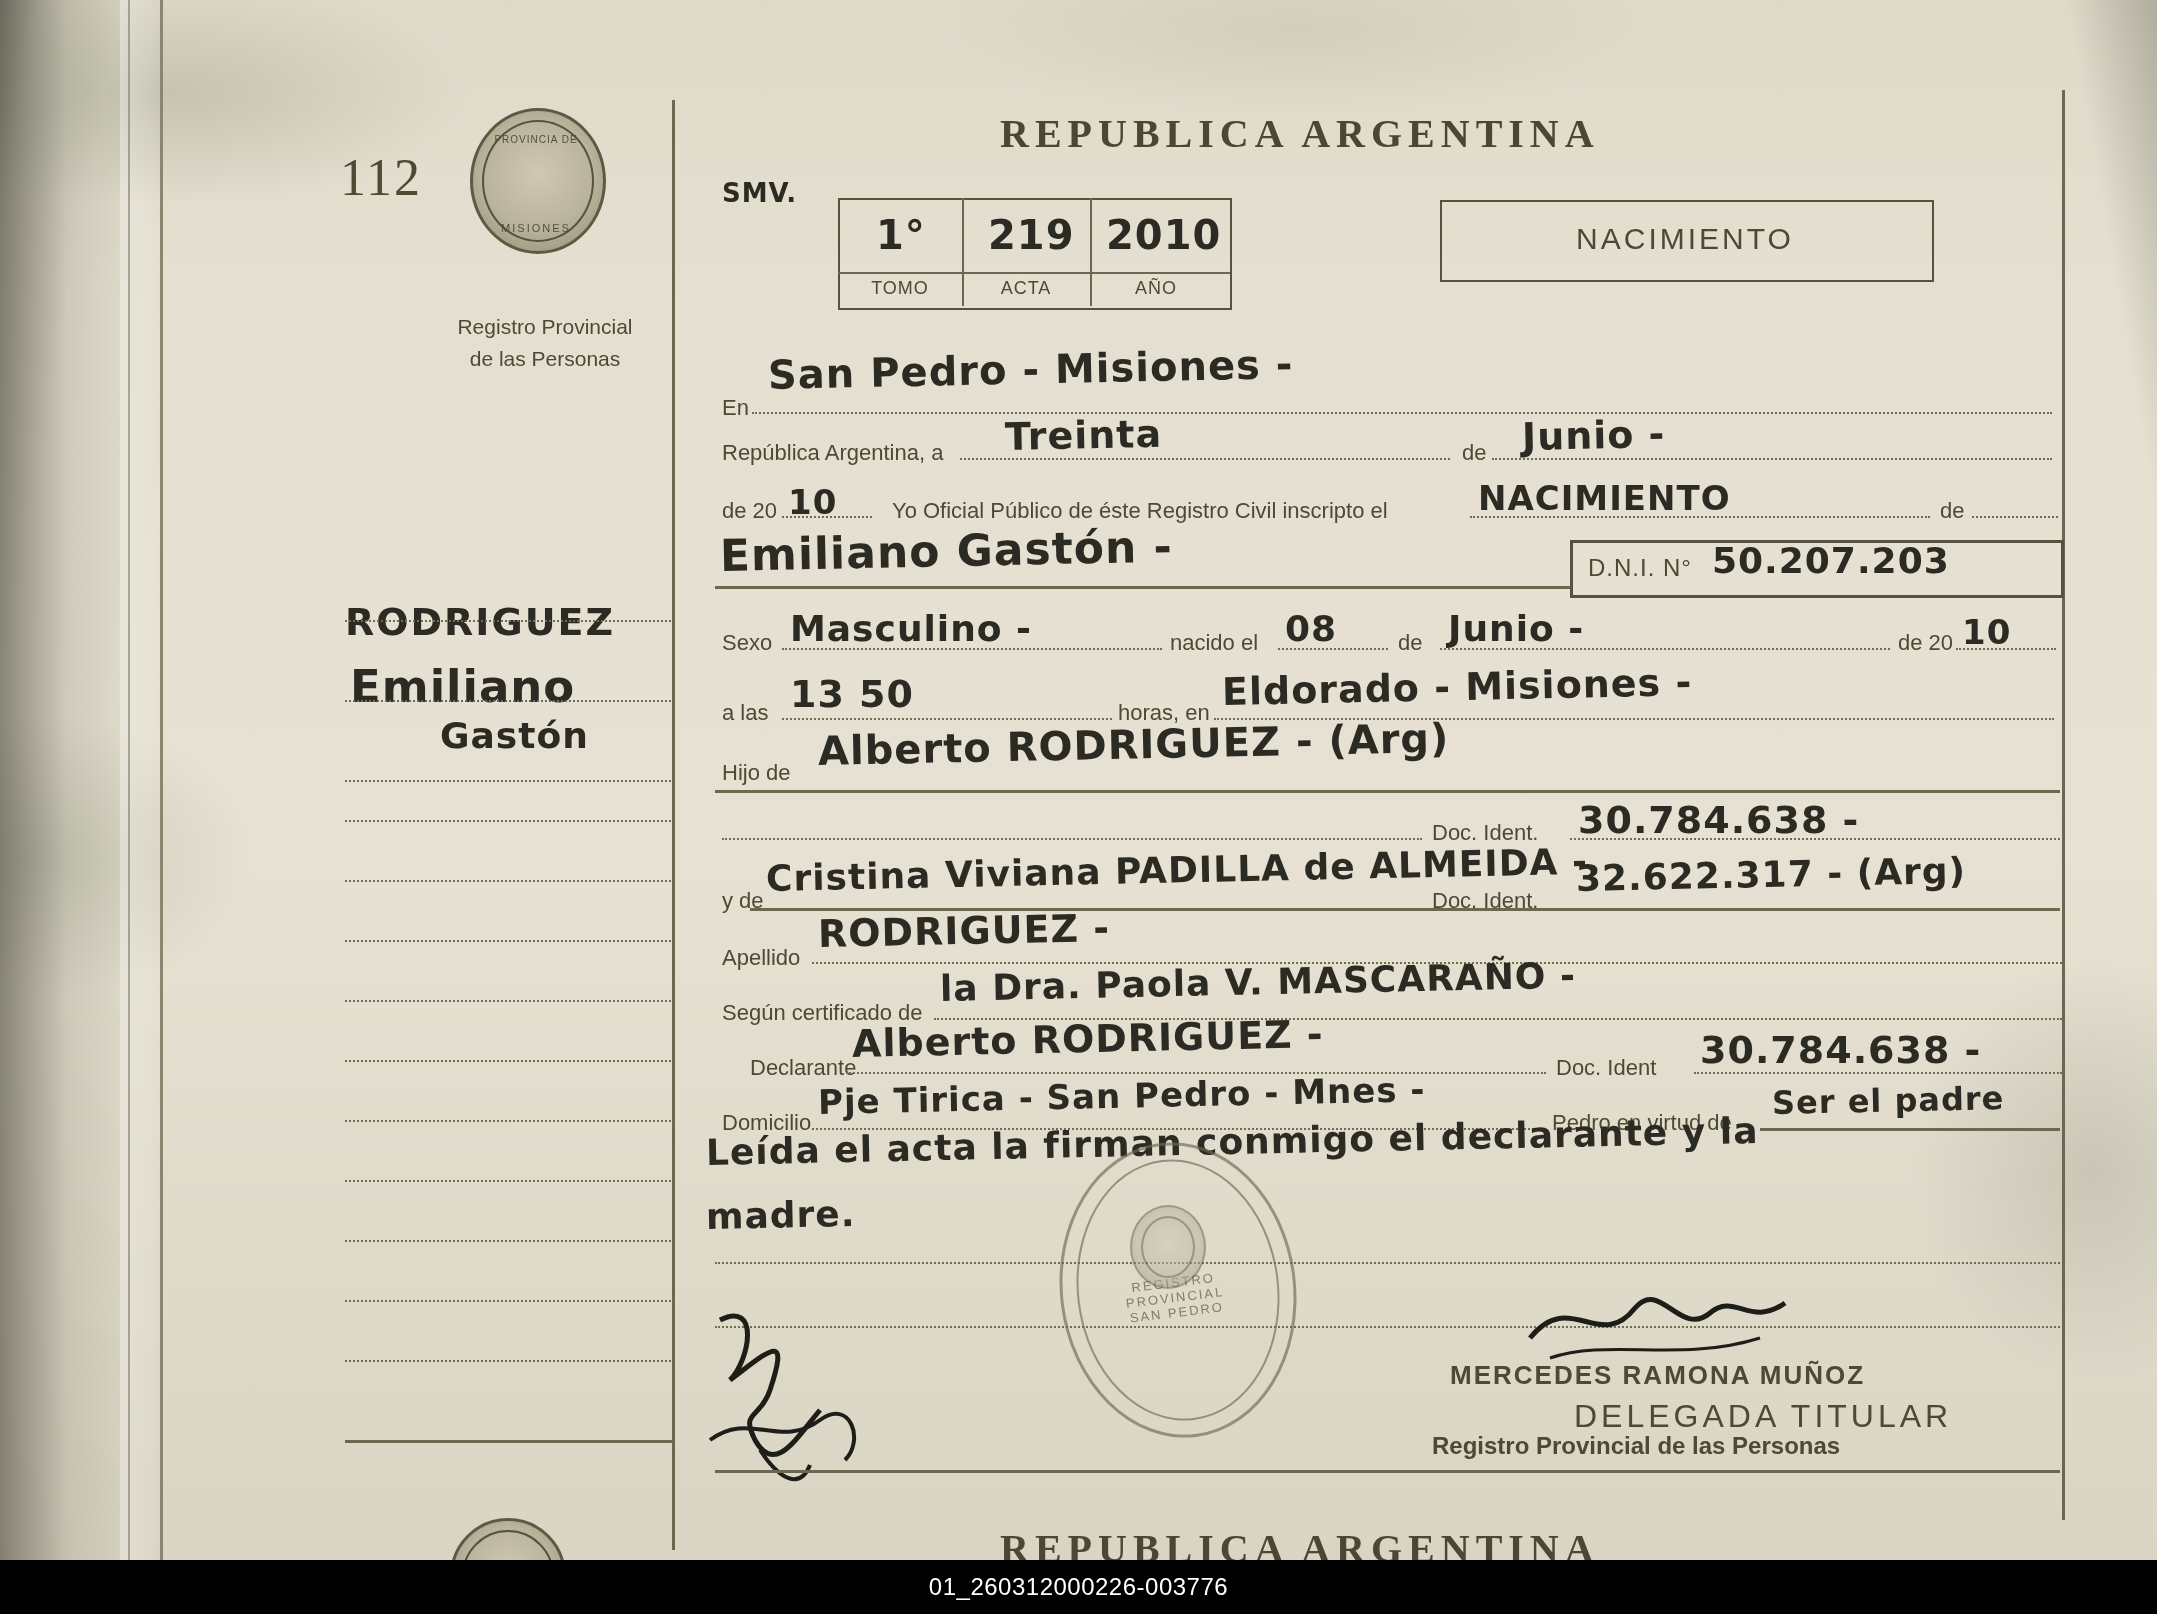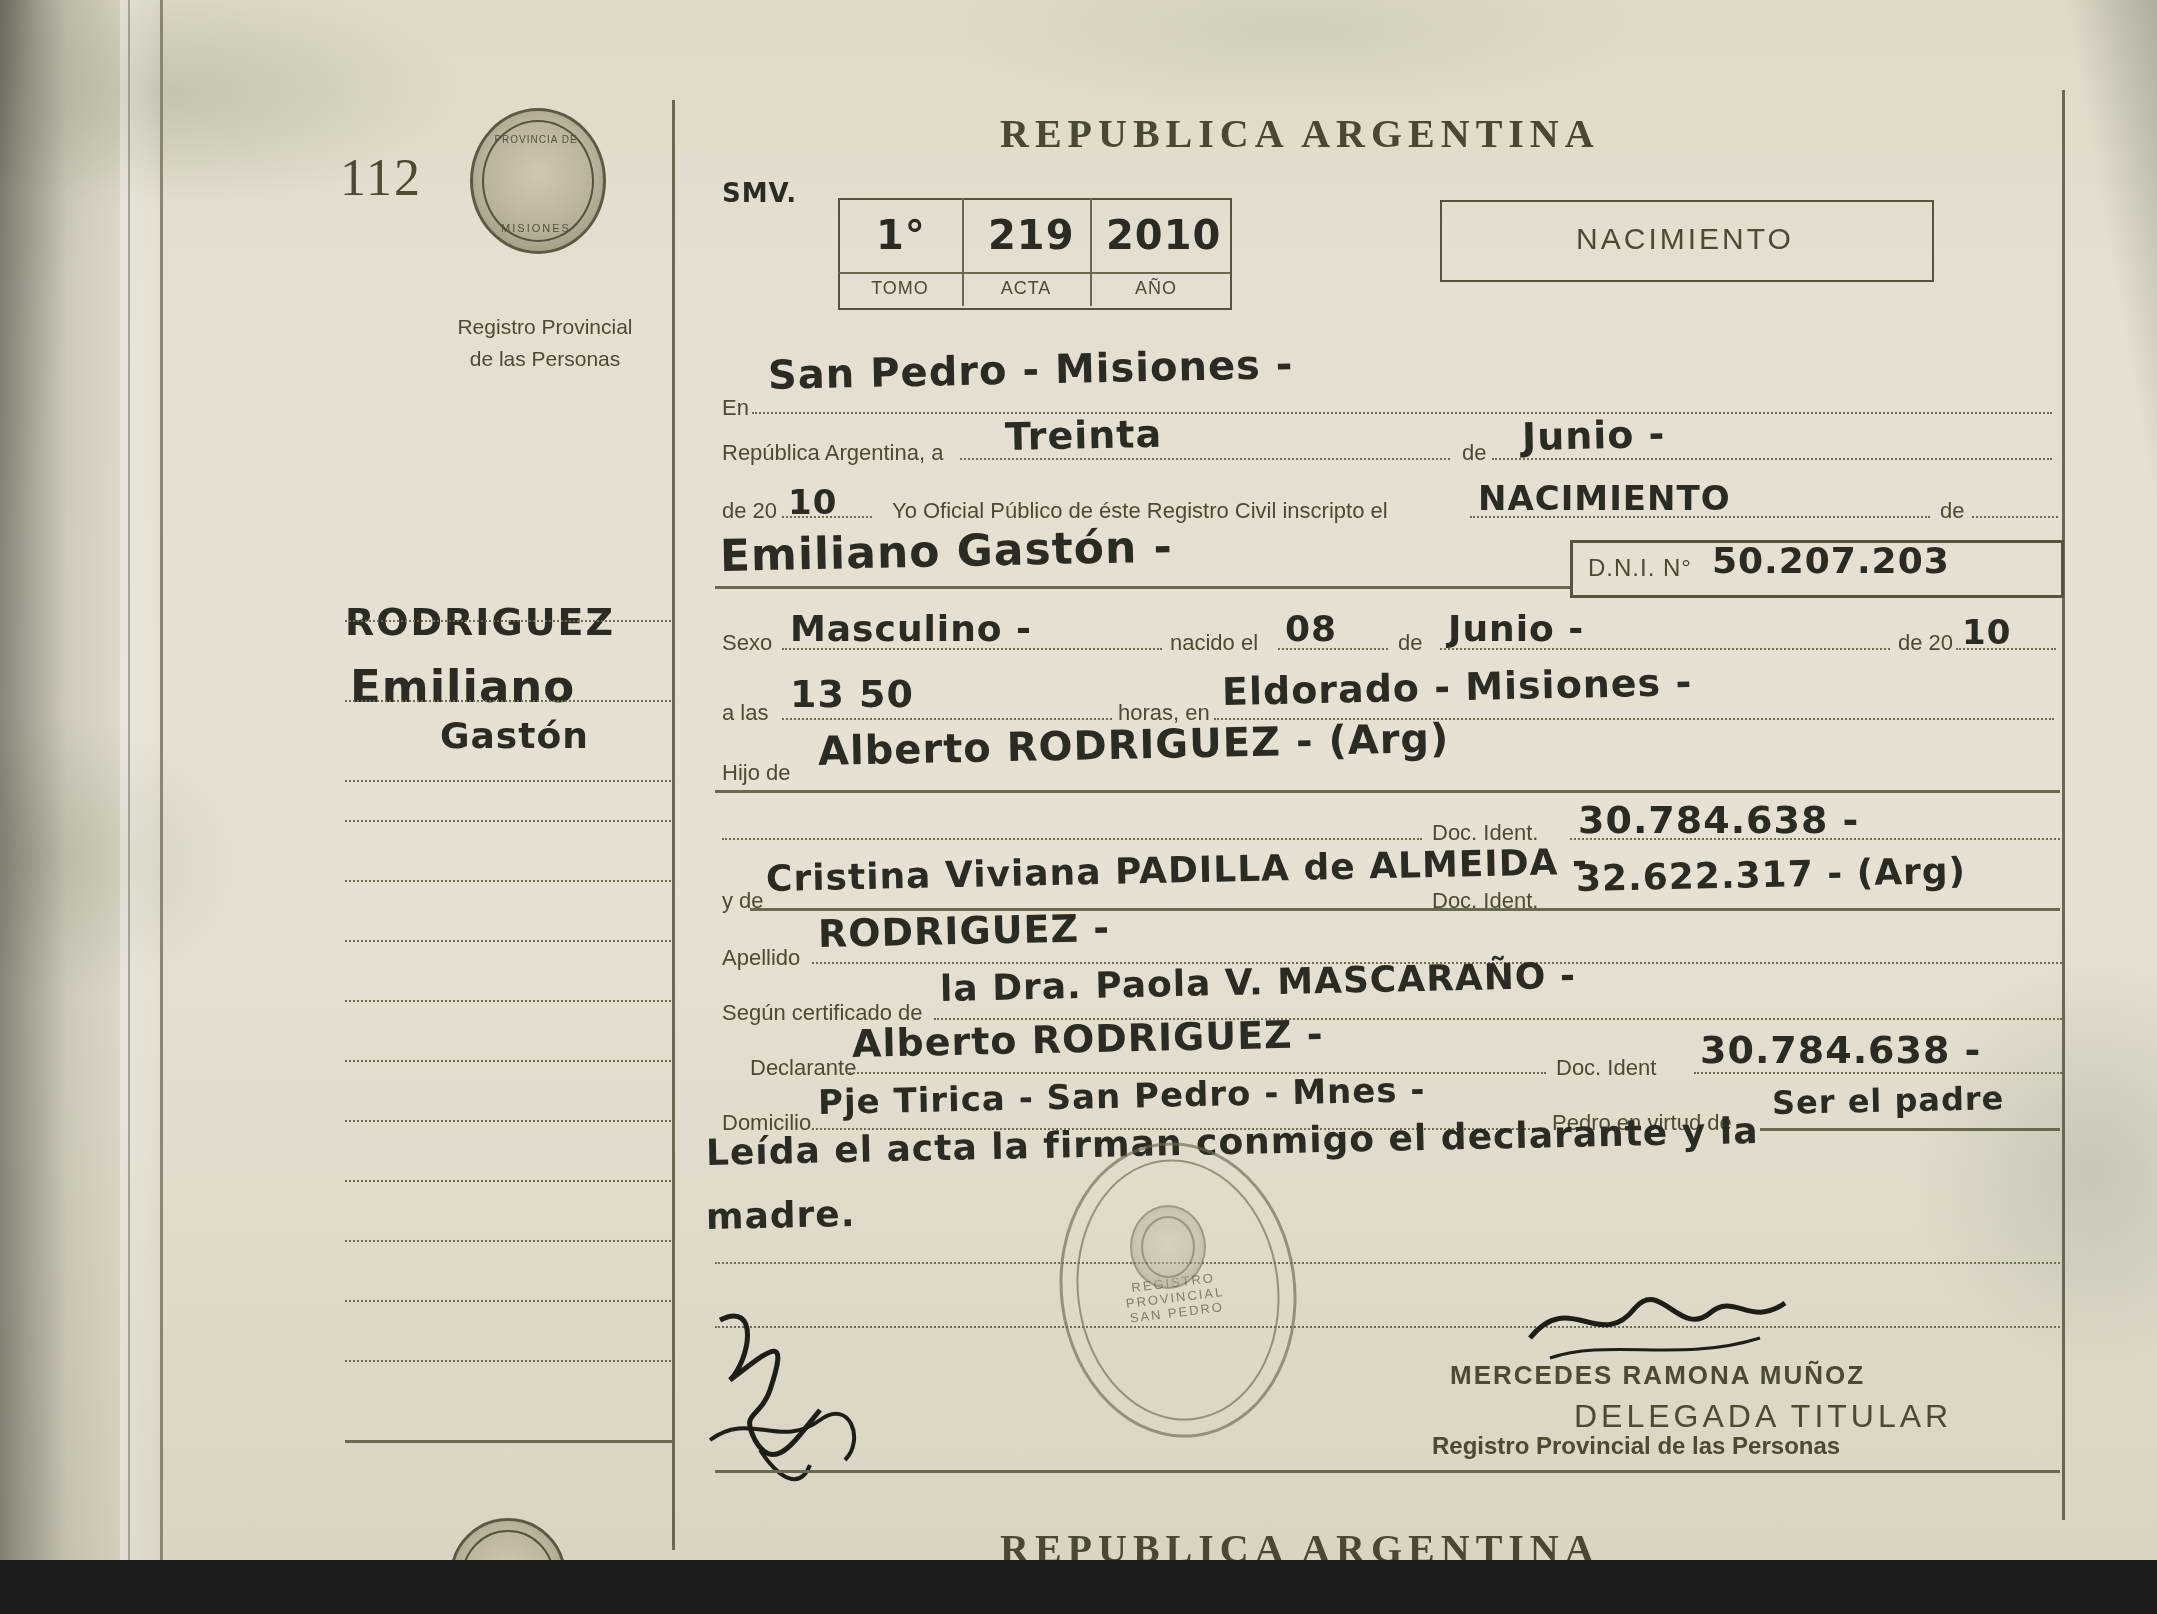--- a/index.html
+++ b/index.html
@@ -233,13 +233,16 @@
     <div class="pr" style="left:1450px;top:1360px;font-size:26px;letter-spacing:2px;font-weight:bold;">MERCEDES RAMONA MUÑOZ</div>
     <div class="pr" style="left:1574px;top:1398px;font-size:32px;letter-spacing:4px;">DELEGADA TITULAR</div>
     <div class="pr" style="left:1432px;top:1432px;font-size:24px;font-weight:bold;">Registro Provincial de las Personas</div>
 
     <div class="hline" style="left:715px;top:1470px;width:1345px;height:3px;"></div>
     <div class="hdr" style="position:absolute;left:1000px;top:1525px;font-size:40px;">REPUBLICA ARGENTINA</div>
 
     <div class="crest" style="left:450px;top:1518px;width:110px;height:110px;"></div>
   </div>
 
+  <div class="footbar">
+    <span>01_260312000226-003776</span>
+  </div>
 </div>
 
 </body></html>

